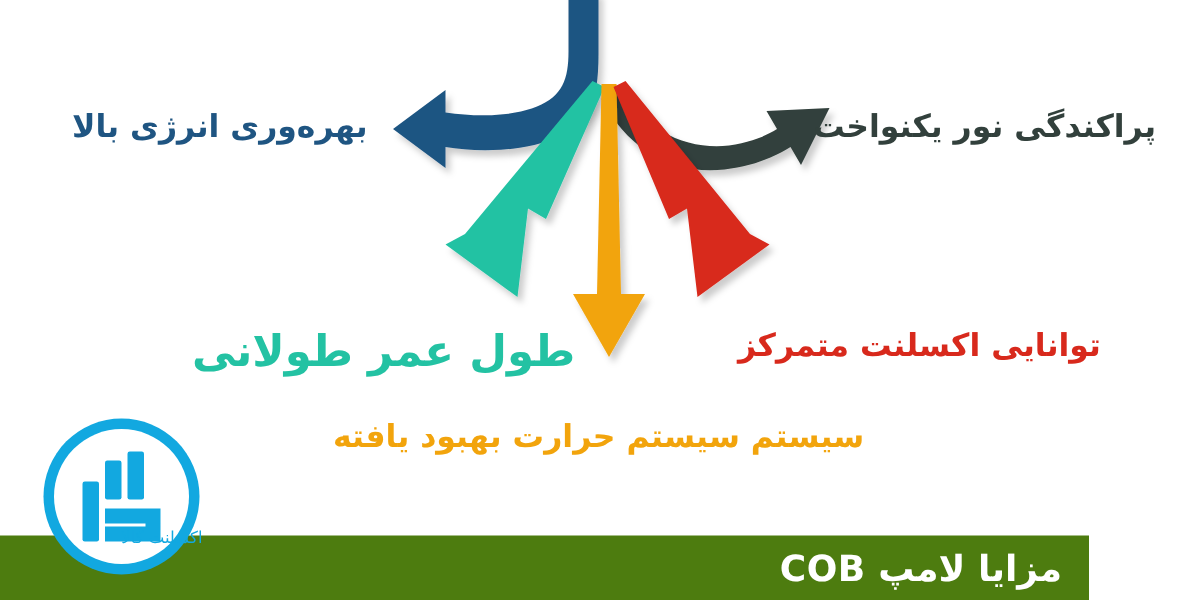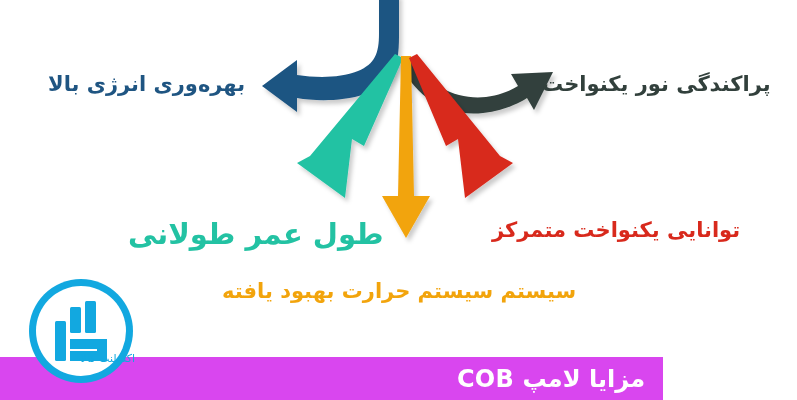--- a/index.html
+++ b/index.html
@@ -67,23 +67,23 @@
     top: 264px;
     font-size: 21px;
     color: #f2a40c;
   }
 
   
   #banner {
     position: absolute;
     left: 0;
     top: 357px;
-    width: 663px;
+    width: 726px;
     height: 43px;
-    background: #d946ef;
+    background: #4d7c0f;
   }
   #banner-title {
     position: absolute;
     right: 18px;
     top: 50%;
     transform: translateY(-50%);
     color: #ffffff;
     font-size: 24px;
     font-weight: 700;
     letter-spacing: 0.3px;
@@ -180,21 +180,21 @@
                L 446 146 Z" fill="#d8291c"></path>
     </g>
   </svg>
 
   <div class="label label-energy">بهره‌وری انرژی بالا</div>
 
   <div class="label label-uniform">پراکندگی نور یکنواخت</div>
 
   <div class="label label-life">طول عمر طولانی</div>
 
-  <div class="label label-focus">توانایی یکنواخت متمرکز</div>
+  <div class="label label-focus">توانایی اکسلنت متمرکز</div>
 
   <div class="label label-thermal">سیستم سیستم حرارت بهبود یافته</div>
 
   <div id="banner">
     <div id="banner-title">مزایا لامپ COB</div>
   </div>
 
   <svg id="logo" viewBox="0 0 108 108">
 
     <circle cx="54" cy="54" r="52" fill="#12a8e0"></circle>

